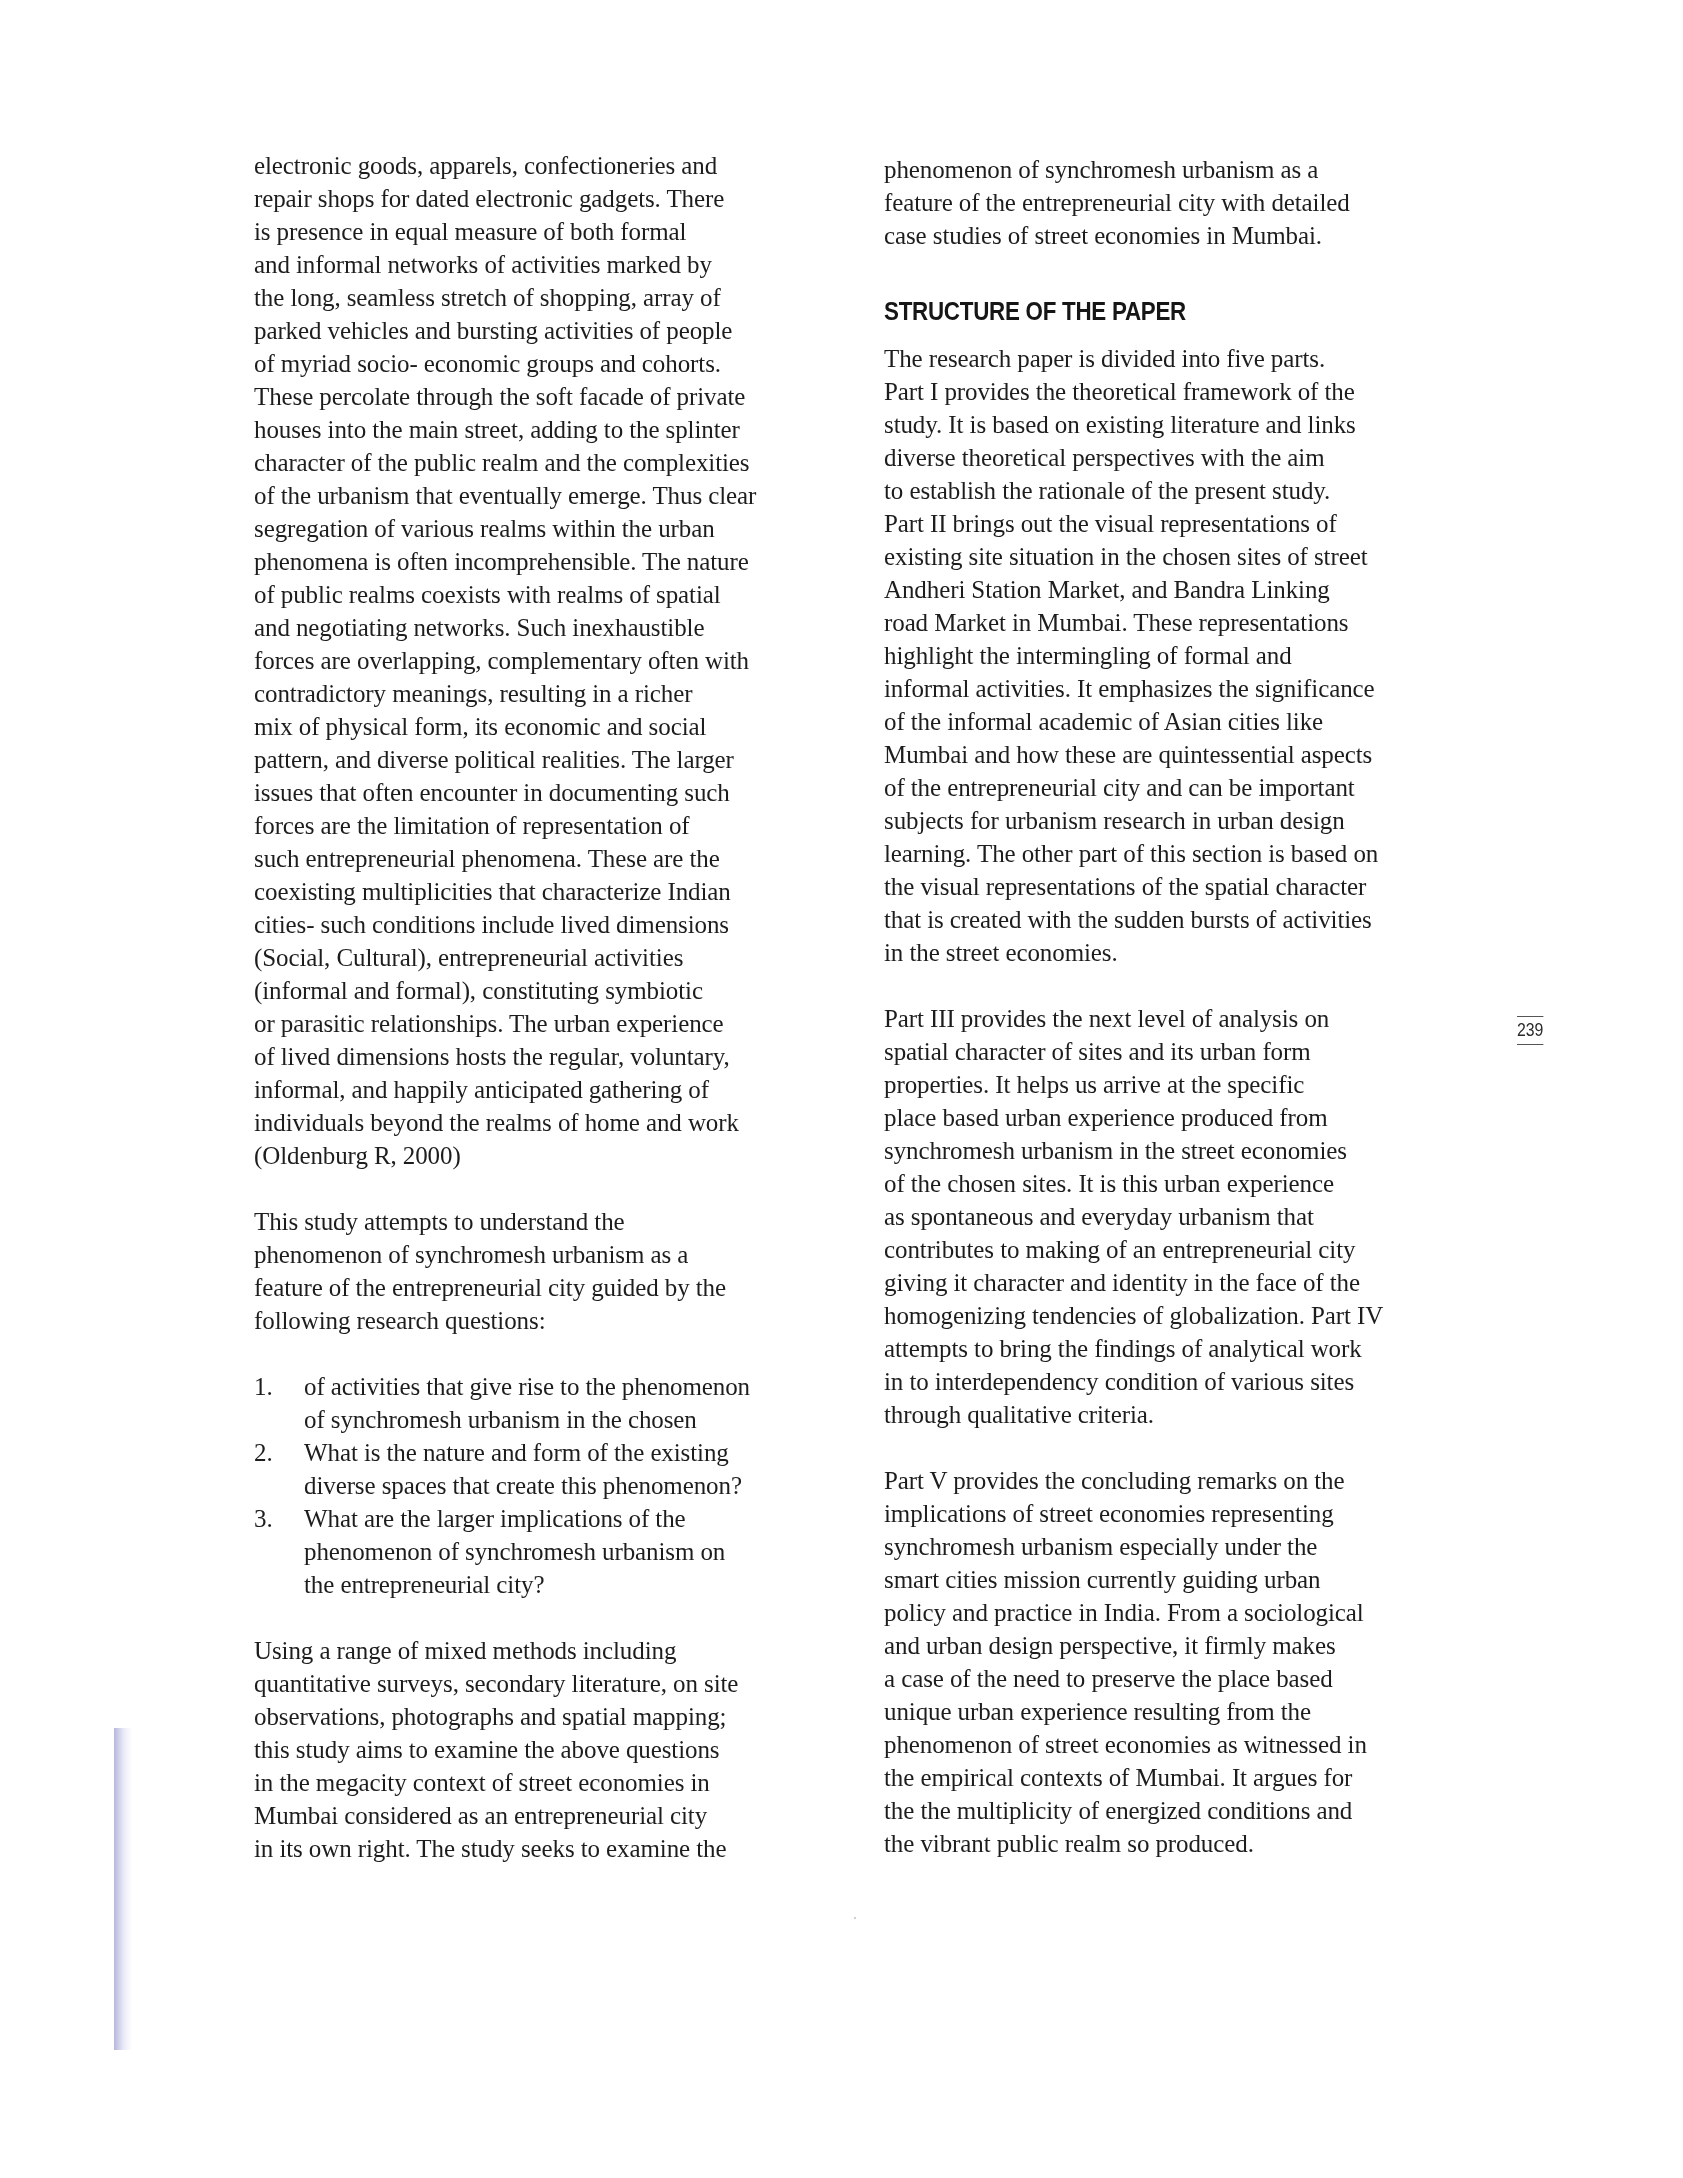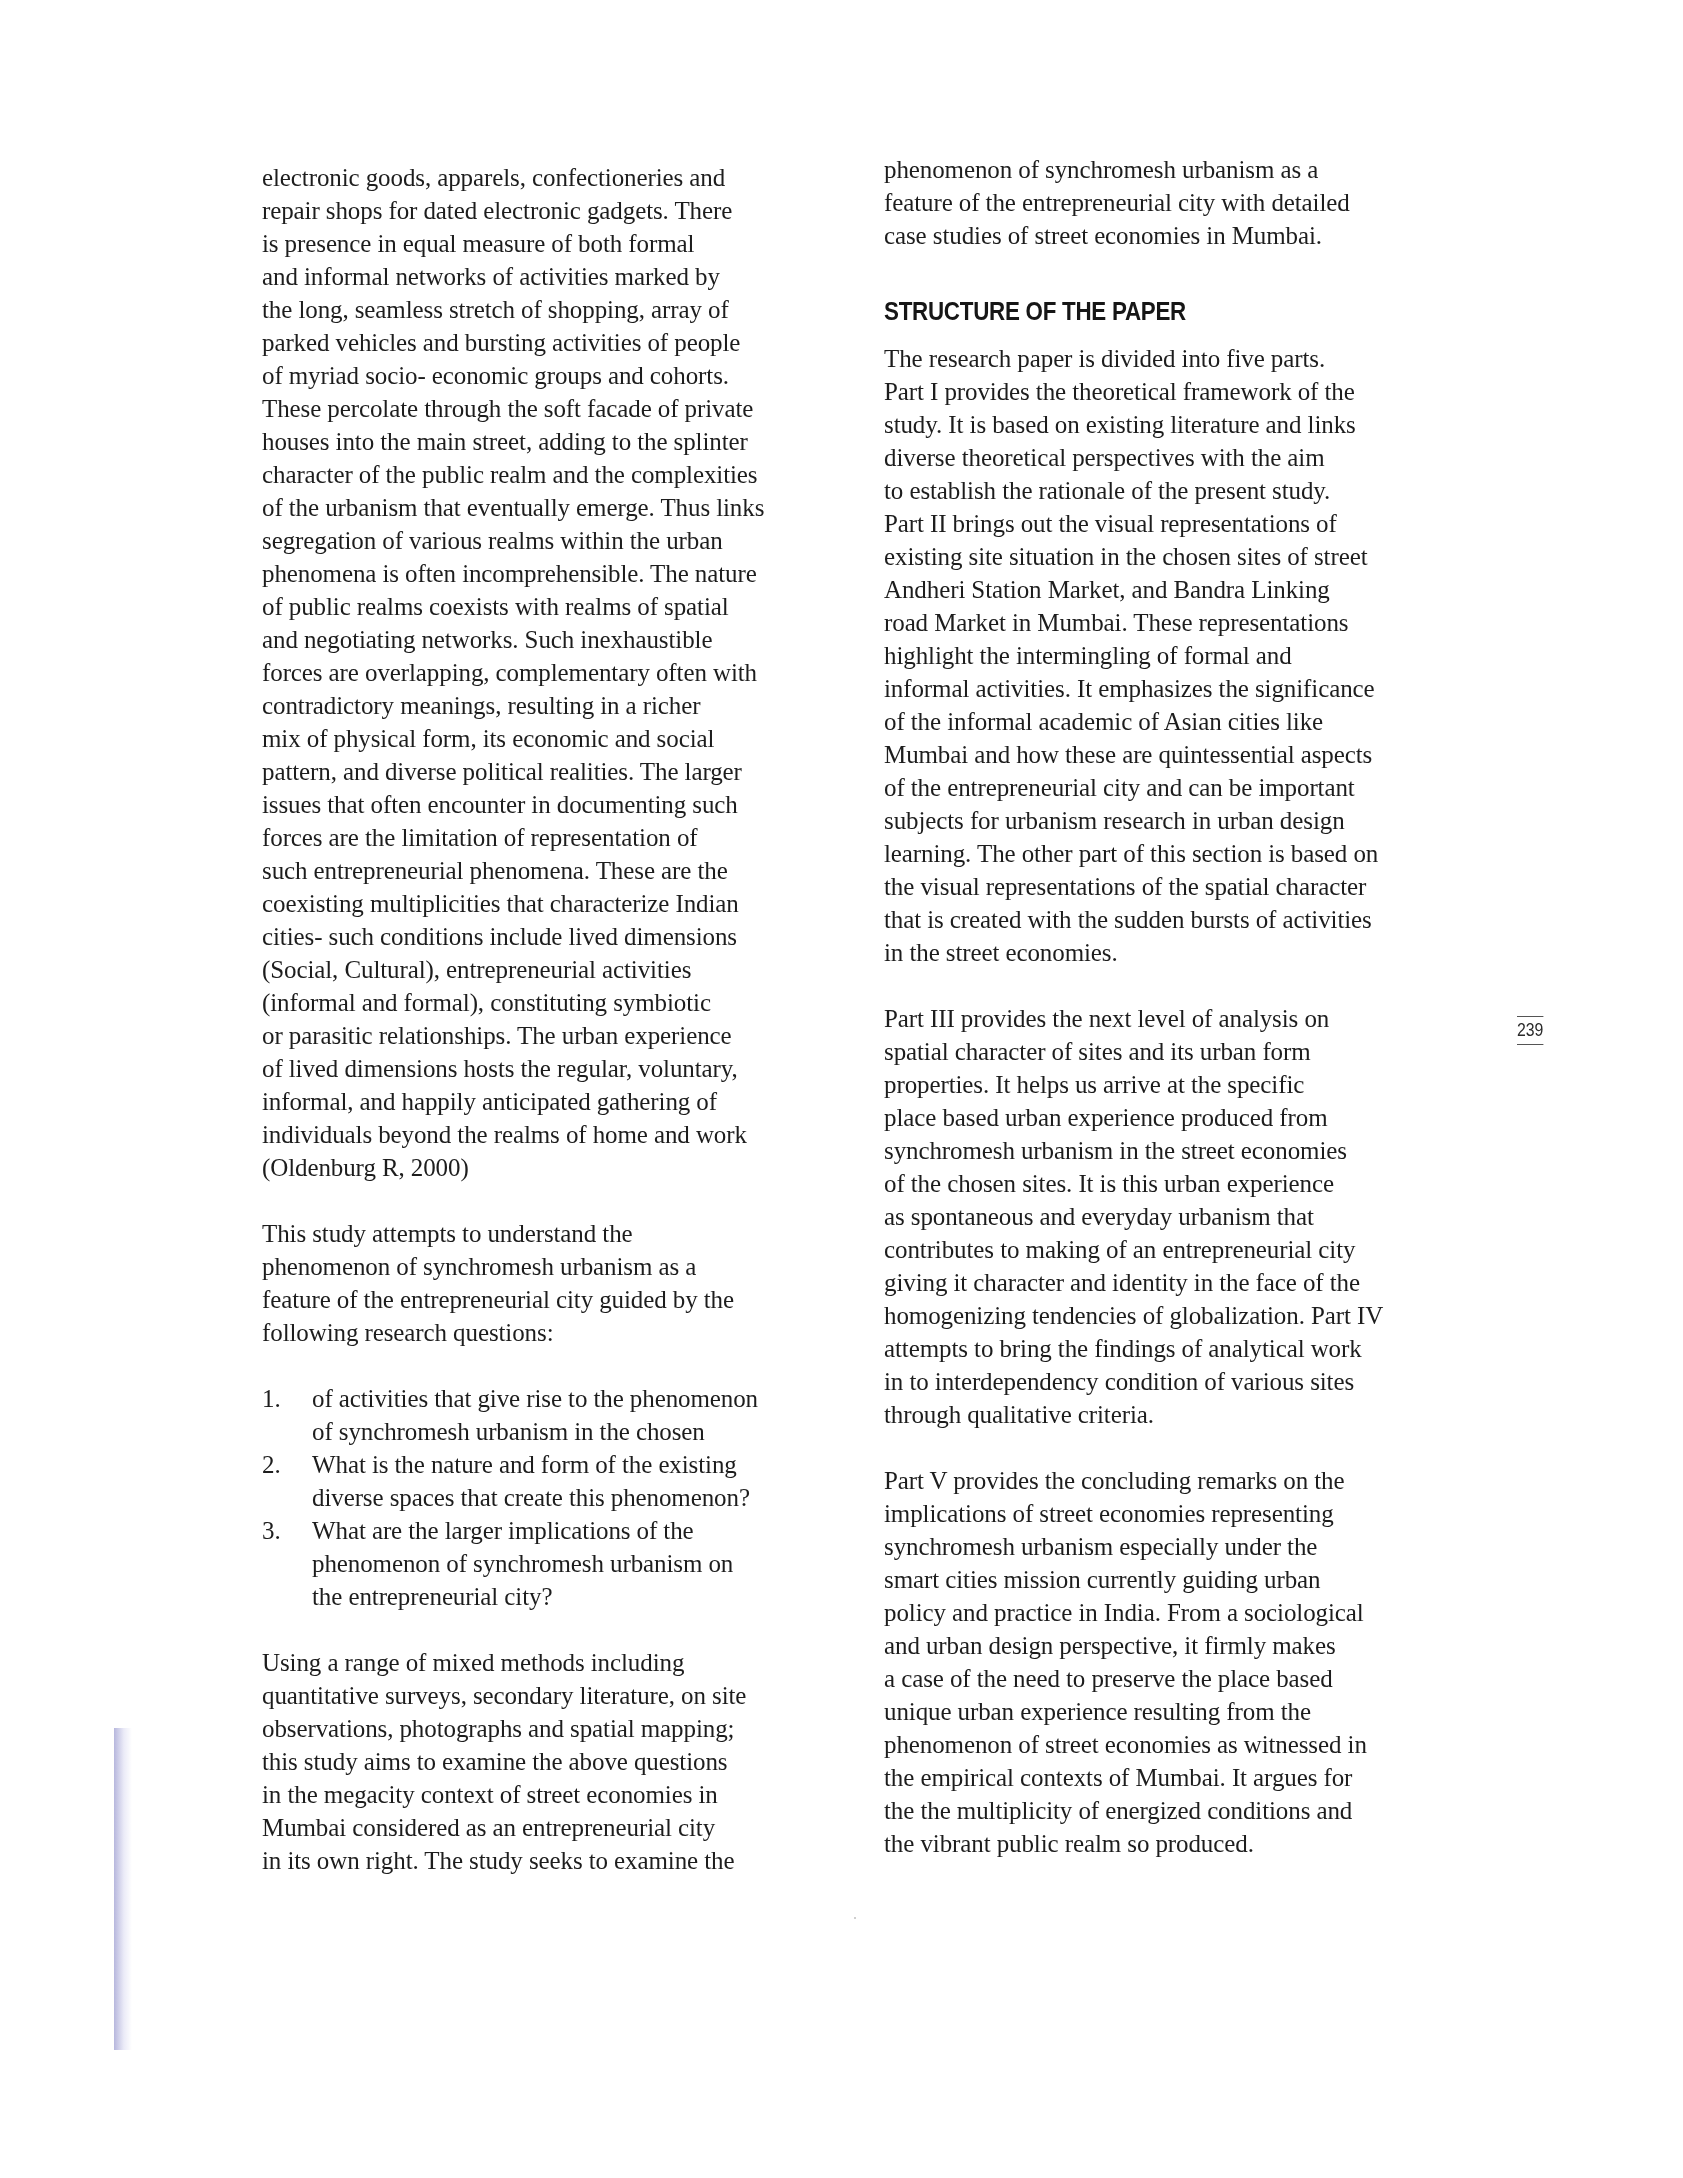--- a/index.html
+++ b/index.html
@@ -16,23 +16,22 @@
       font-family: "Liberation Serif", "DejaVu Serif", serif;
     }
     .column {
       position: absolute;
       top: 149px;
       font-size: 25px;
       line-height: 33px;
       letter-spacing: -0.1px;
     }
     .col-left {
-      left: 262px;
+      left: 254px;
       width: 584px;
-      margin-top: 12px;
     }
     .col-right {
       left: 884px;
       width: 584px;
       top: 153px;
     }
     .line {
       display: block;
       white-space: nowrap;
     }
@@ -107,21 +106,21 @@
       <span class="line">electronic goods, apparels, confectioneries and</span>
       <span class="line">repair shops for dated electronic gadgets. There</span>
       <span class="line">is presence in equal measure of both formal</span>
       <span class="line">and informal networks of activities marked by</span>
       <span class="line">the long, seamless stretch of shopping, array of</span>
       <span class="line">parked vehicles and bursting activities of people</span>
       <span class="line">of myriad socio- economic groups and cohorts.</span>
       <span class="line">These percolate through the soft facade of private</span>
       <span class="line">houses into the main street, adding to the splinter</span>
       <span class="line">character of the public realm and the complexities</span>
-      <span class="line">of the urbanism that eventually emerge. Thus links</span>
+      <span class="line">of the urbanism that eventually emerge. Thus clear</span>
       <span class="line">segregation of various realms within the urban</span>
       <span class="line">phenomena is often incomprehensible. The nature</span>
       <span class="line">of public realms coexists with realms of spatial</span>
       <span class="line">and negotiating networks. Such inexhaustible</span>
       <span class="line">forces are overlapping, complementary often with</span>
       <span class="line">contradictory meanings, resulting in a richer</span>
       <span class="line">mix of physical form, its economic and social</span>
       <span class="line">pattern, and diverse political realities. The larger</span>
       <span class="line">issues that often encounter in documenting such</span>
       <span class="line">forces are the limitation of representation of</span>

